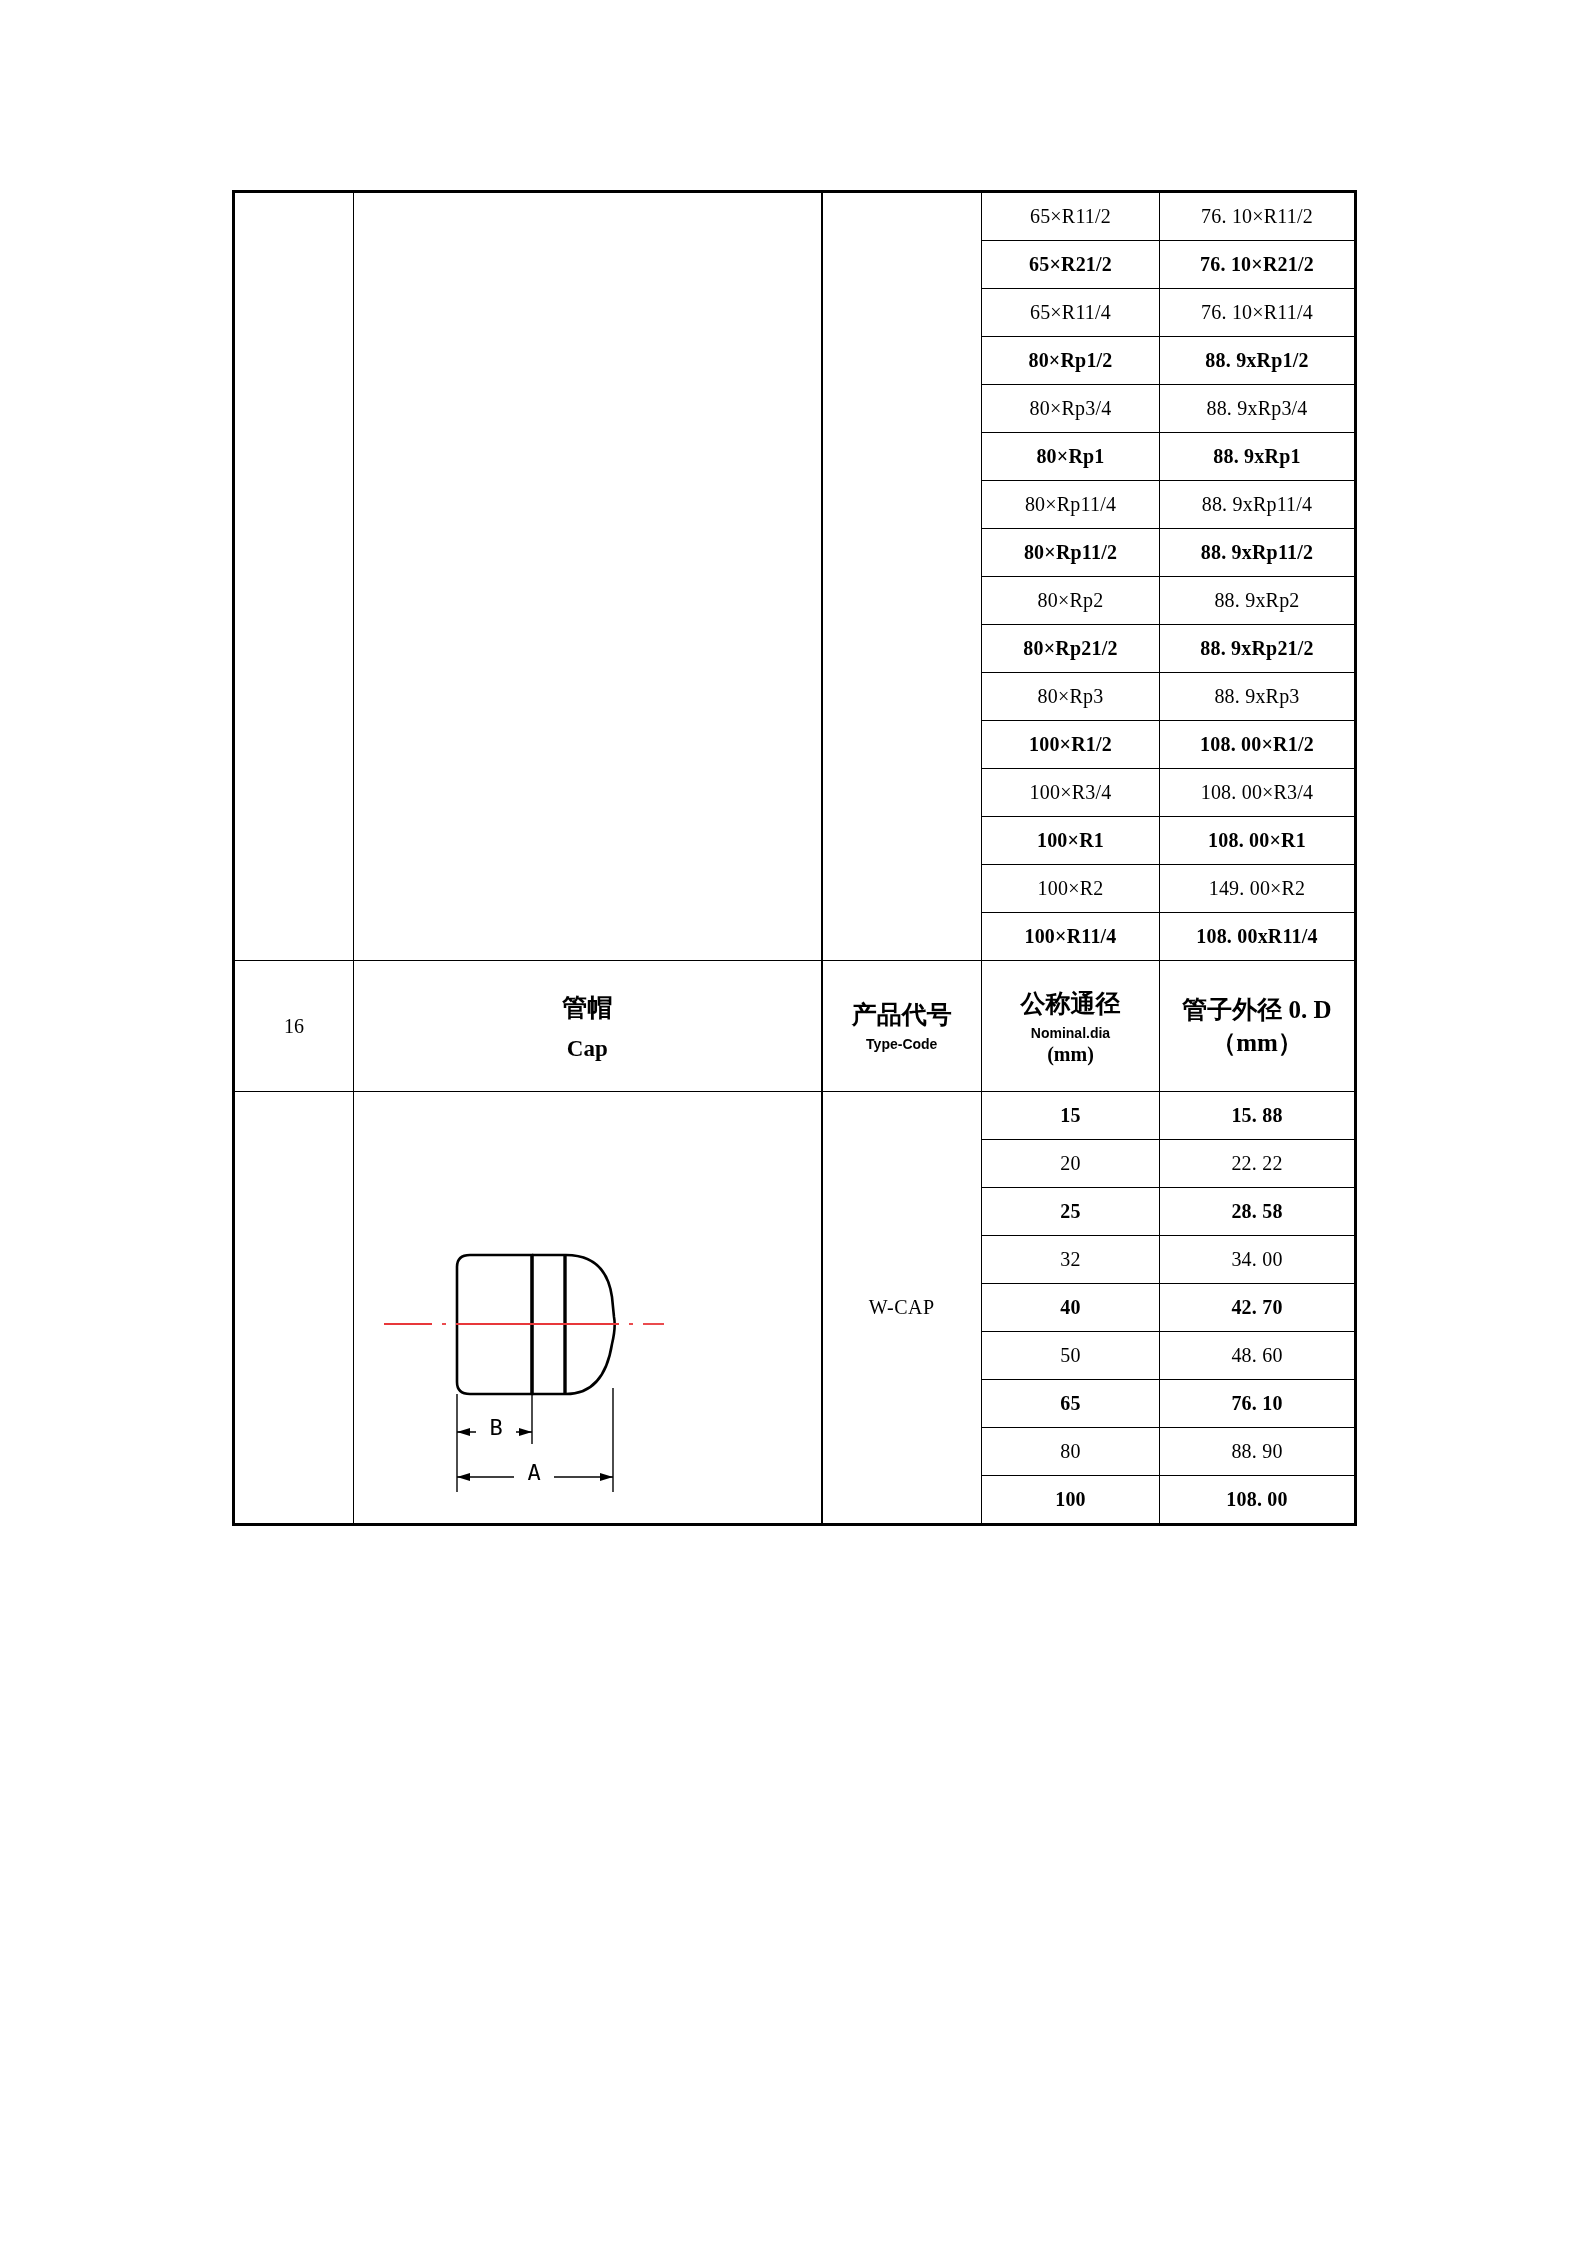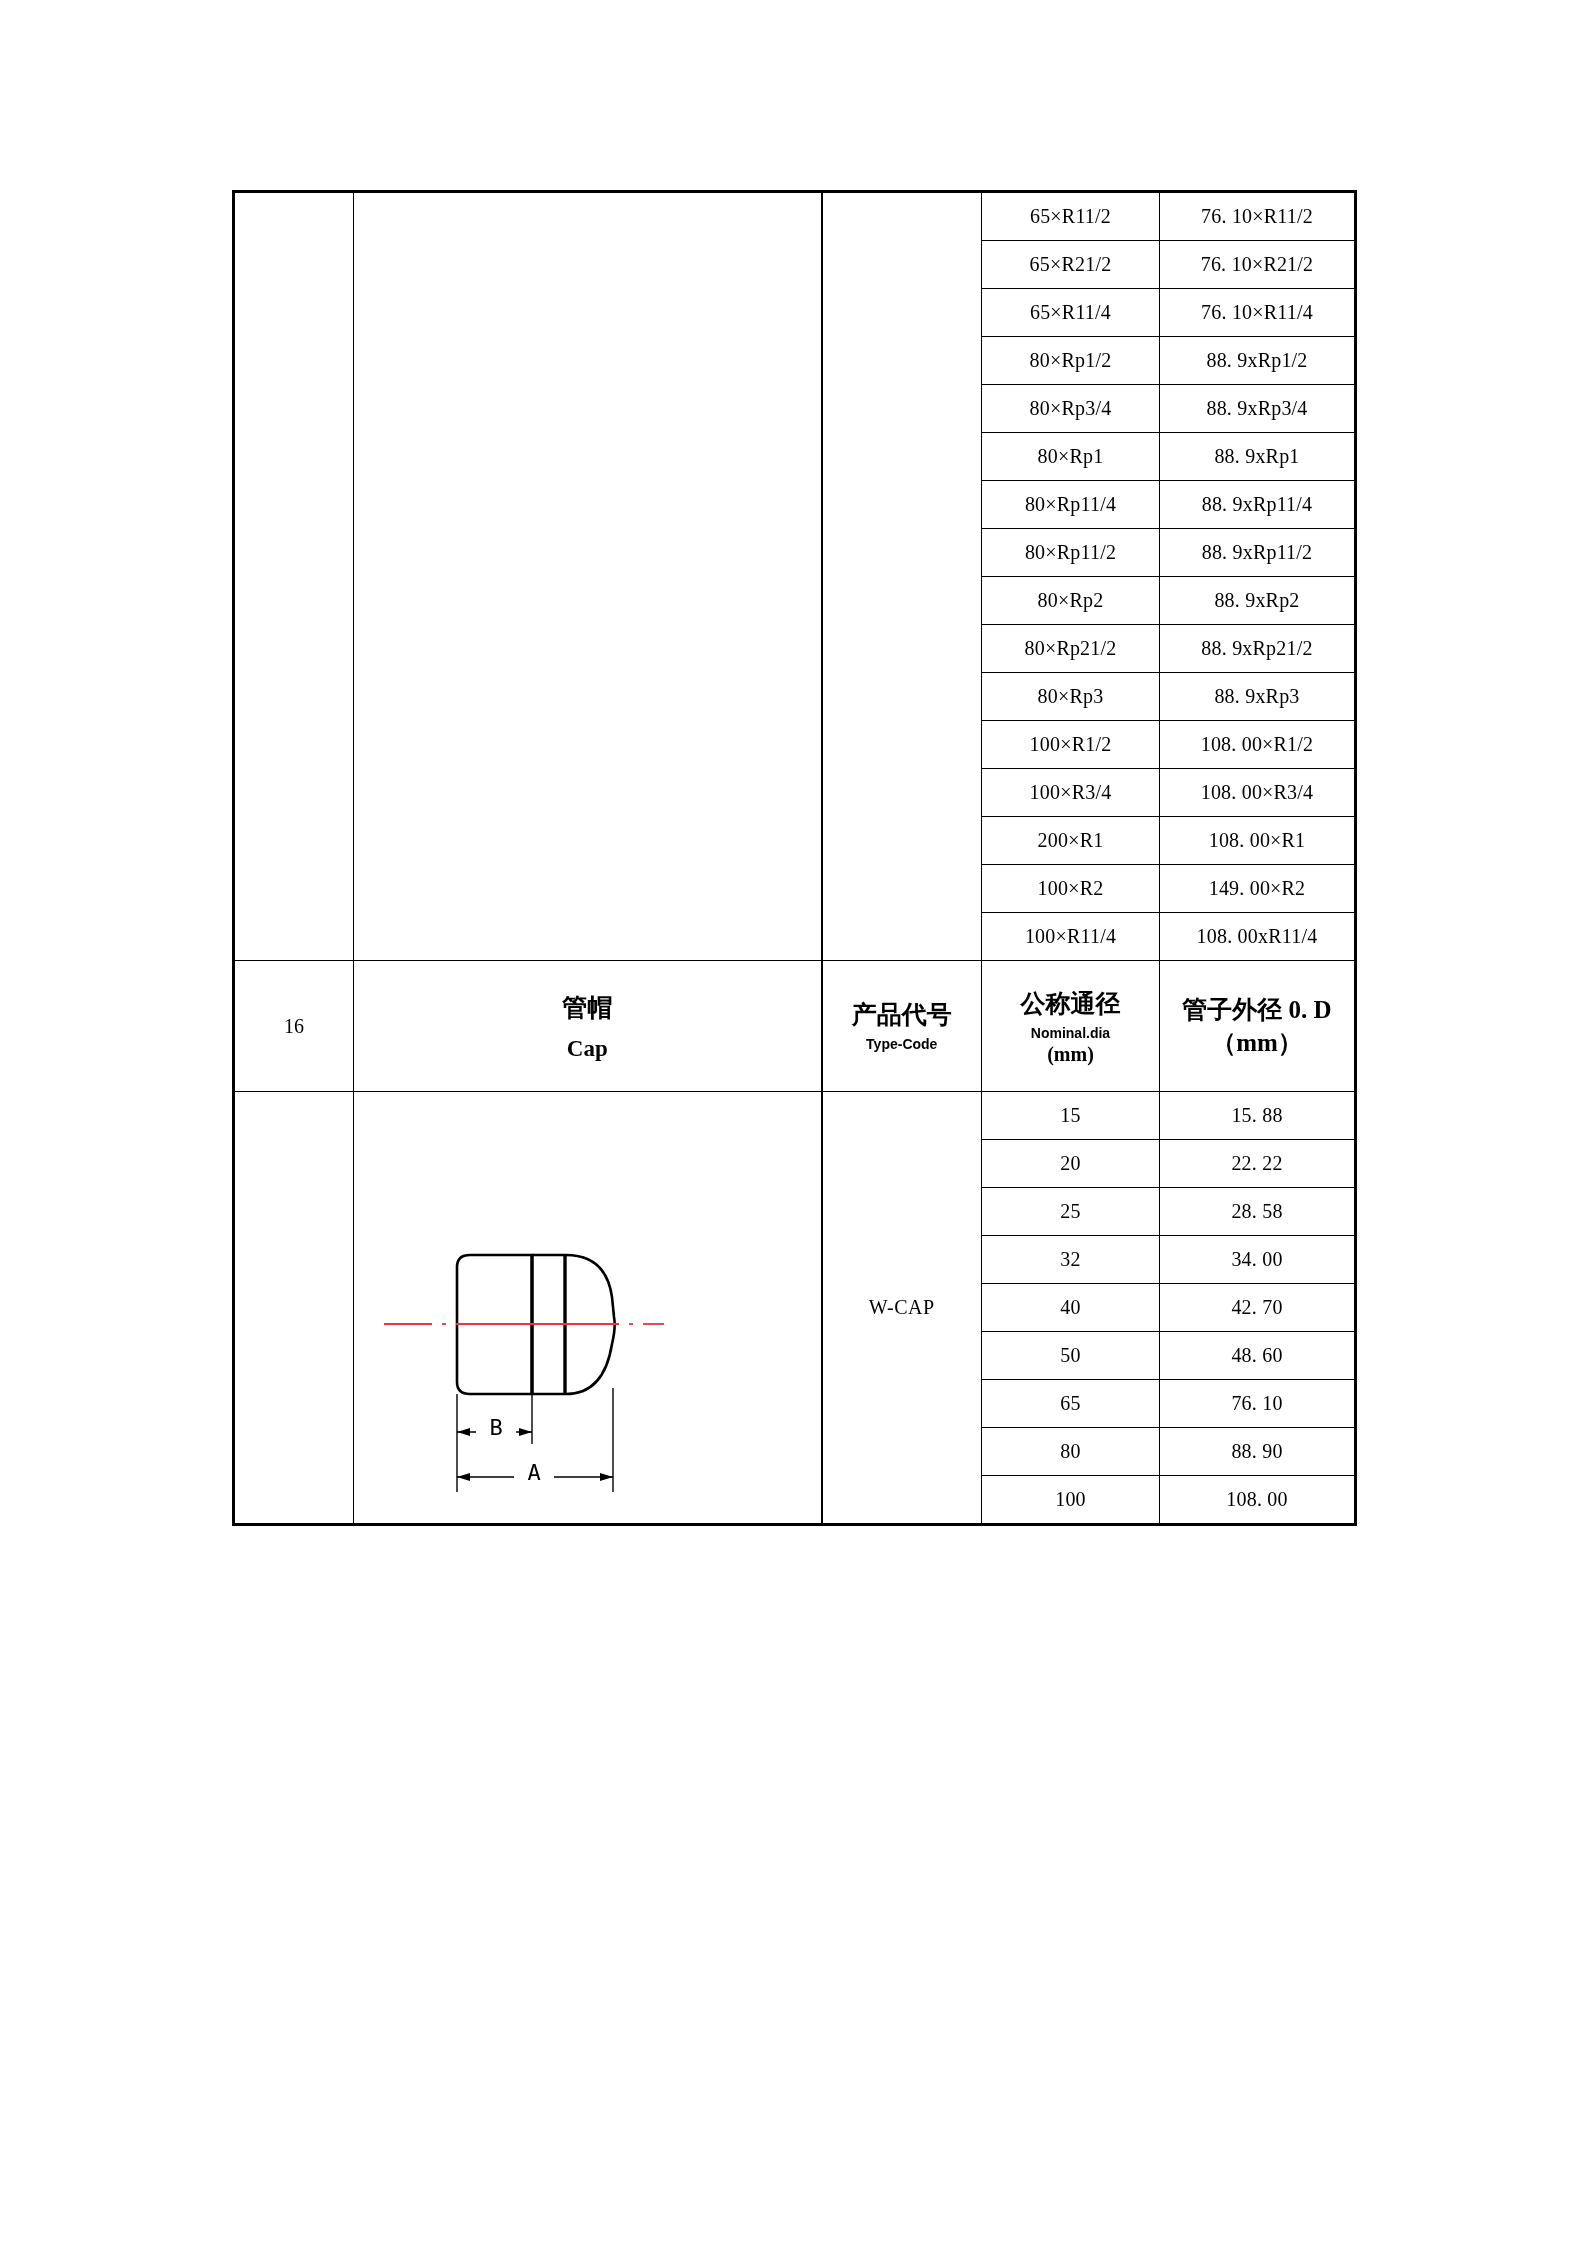--- a/index.html
+++ b/index.html
@@ -42,21 +42,21 @@
   .outer-top { border-top: 3px solid #000 !important; }
   .outer-bottom { border-bottom: 3px solid #000 !important; }
   .thickline-v { border-right: 2.5px solid #000 !important; }
 
   
   col.c-no { width: 120px; }
   col.c-name { width: 468px; }
   col.c-code { width: 160px; }
   col.c-nom { width: 178px; }
   col.c-od { width: 196px; }
-  .bold { font-weight: normal; }
+  .bold { font-weight: bold; }
   .cell-txt {
     display: block;
     line-height: 1.15;
     letter-spacing: 0.2px;
   }
   .hdr-cn {
     font-weight: bold;
     font-size: 25px;
     font-family: Liberation Serif, serif;
   }
@@ -218,21 +218,21 @@
       <tr class="data-row">
         <td>
             <span class="cell-txt">100×R3/4</span>
           </td>
         <td class="outer-right">
             <span class="cell-txt">108. 00×R3/4</span>
           </td>
       </tr>
       <tr class="data-row">
         <td>
-            <span class="cell-txt bold">200×R1</span>
+            <span class="cell-txt bold">100×R1</span>
           </td>
         <td class="outer-right">
             <span class="cell-txt bold">108. 00×R1</span>
           </td>
       </tr>
       <tr class="data-row">
         <td>
             <span class="cell-txt">100×R2</span>
           </td>
         <td class="outer-right">

